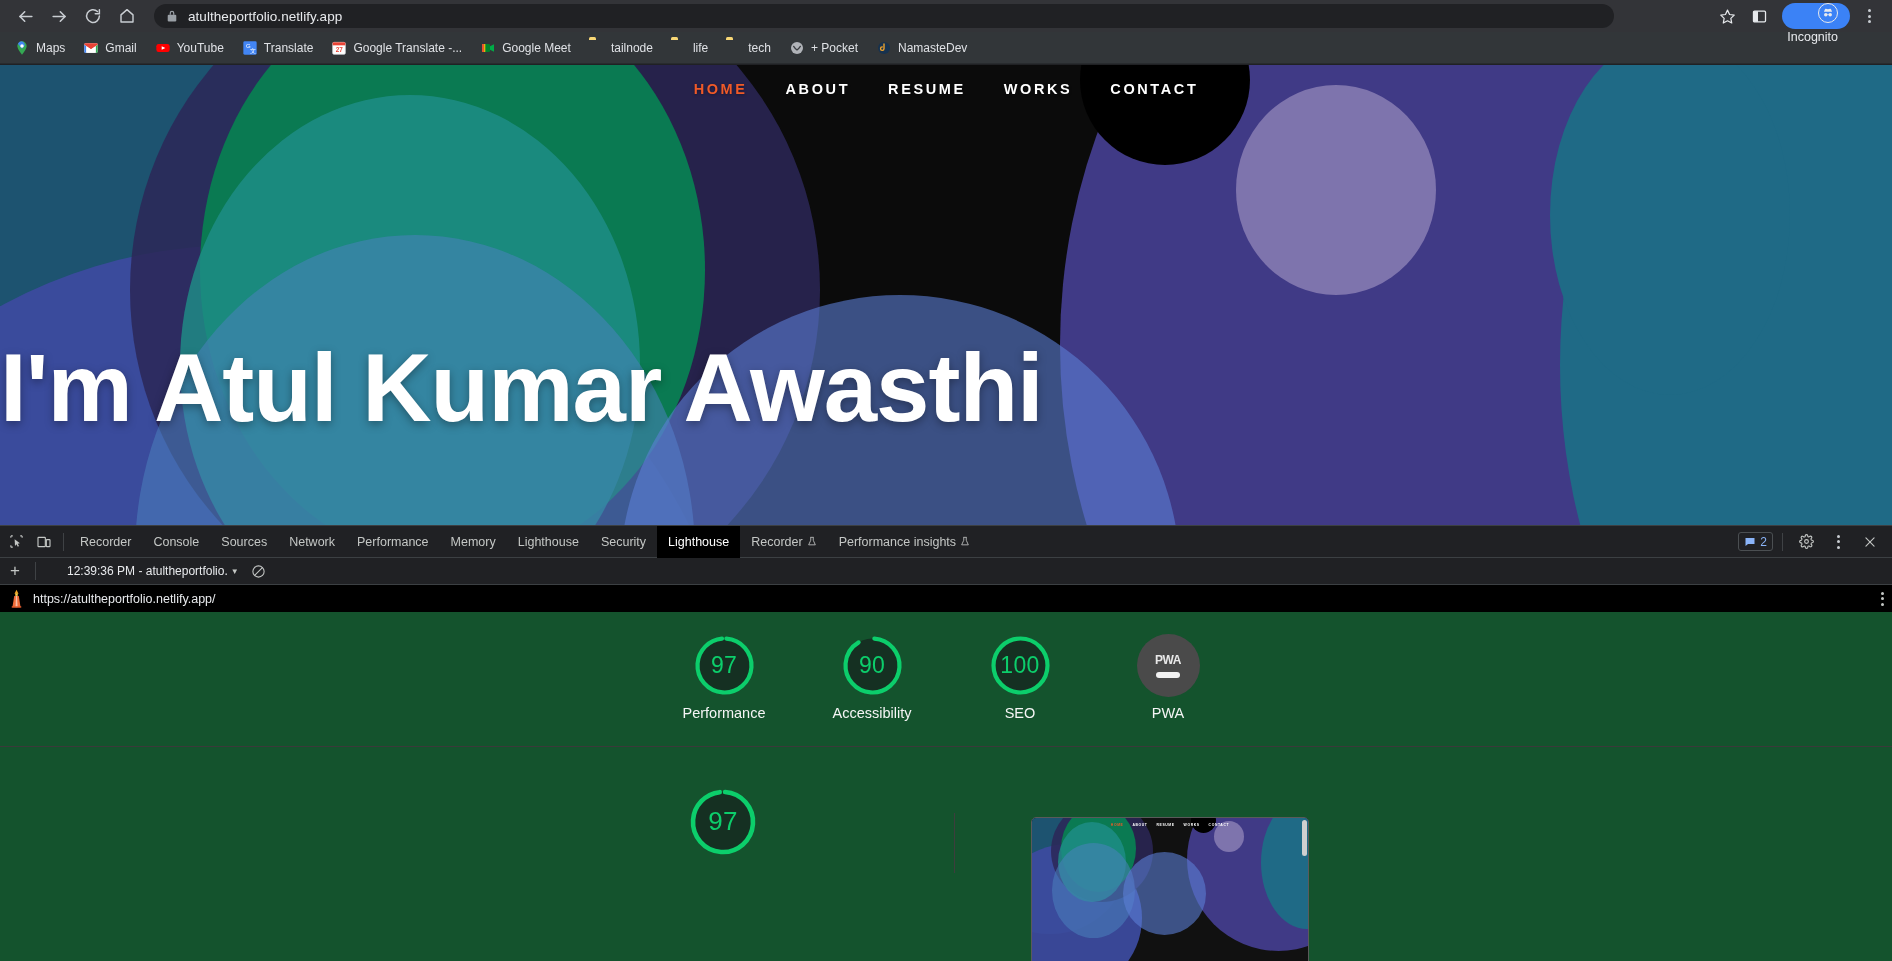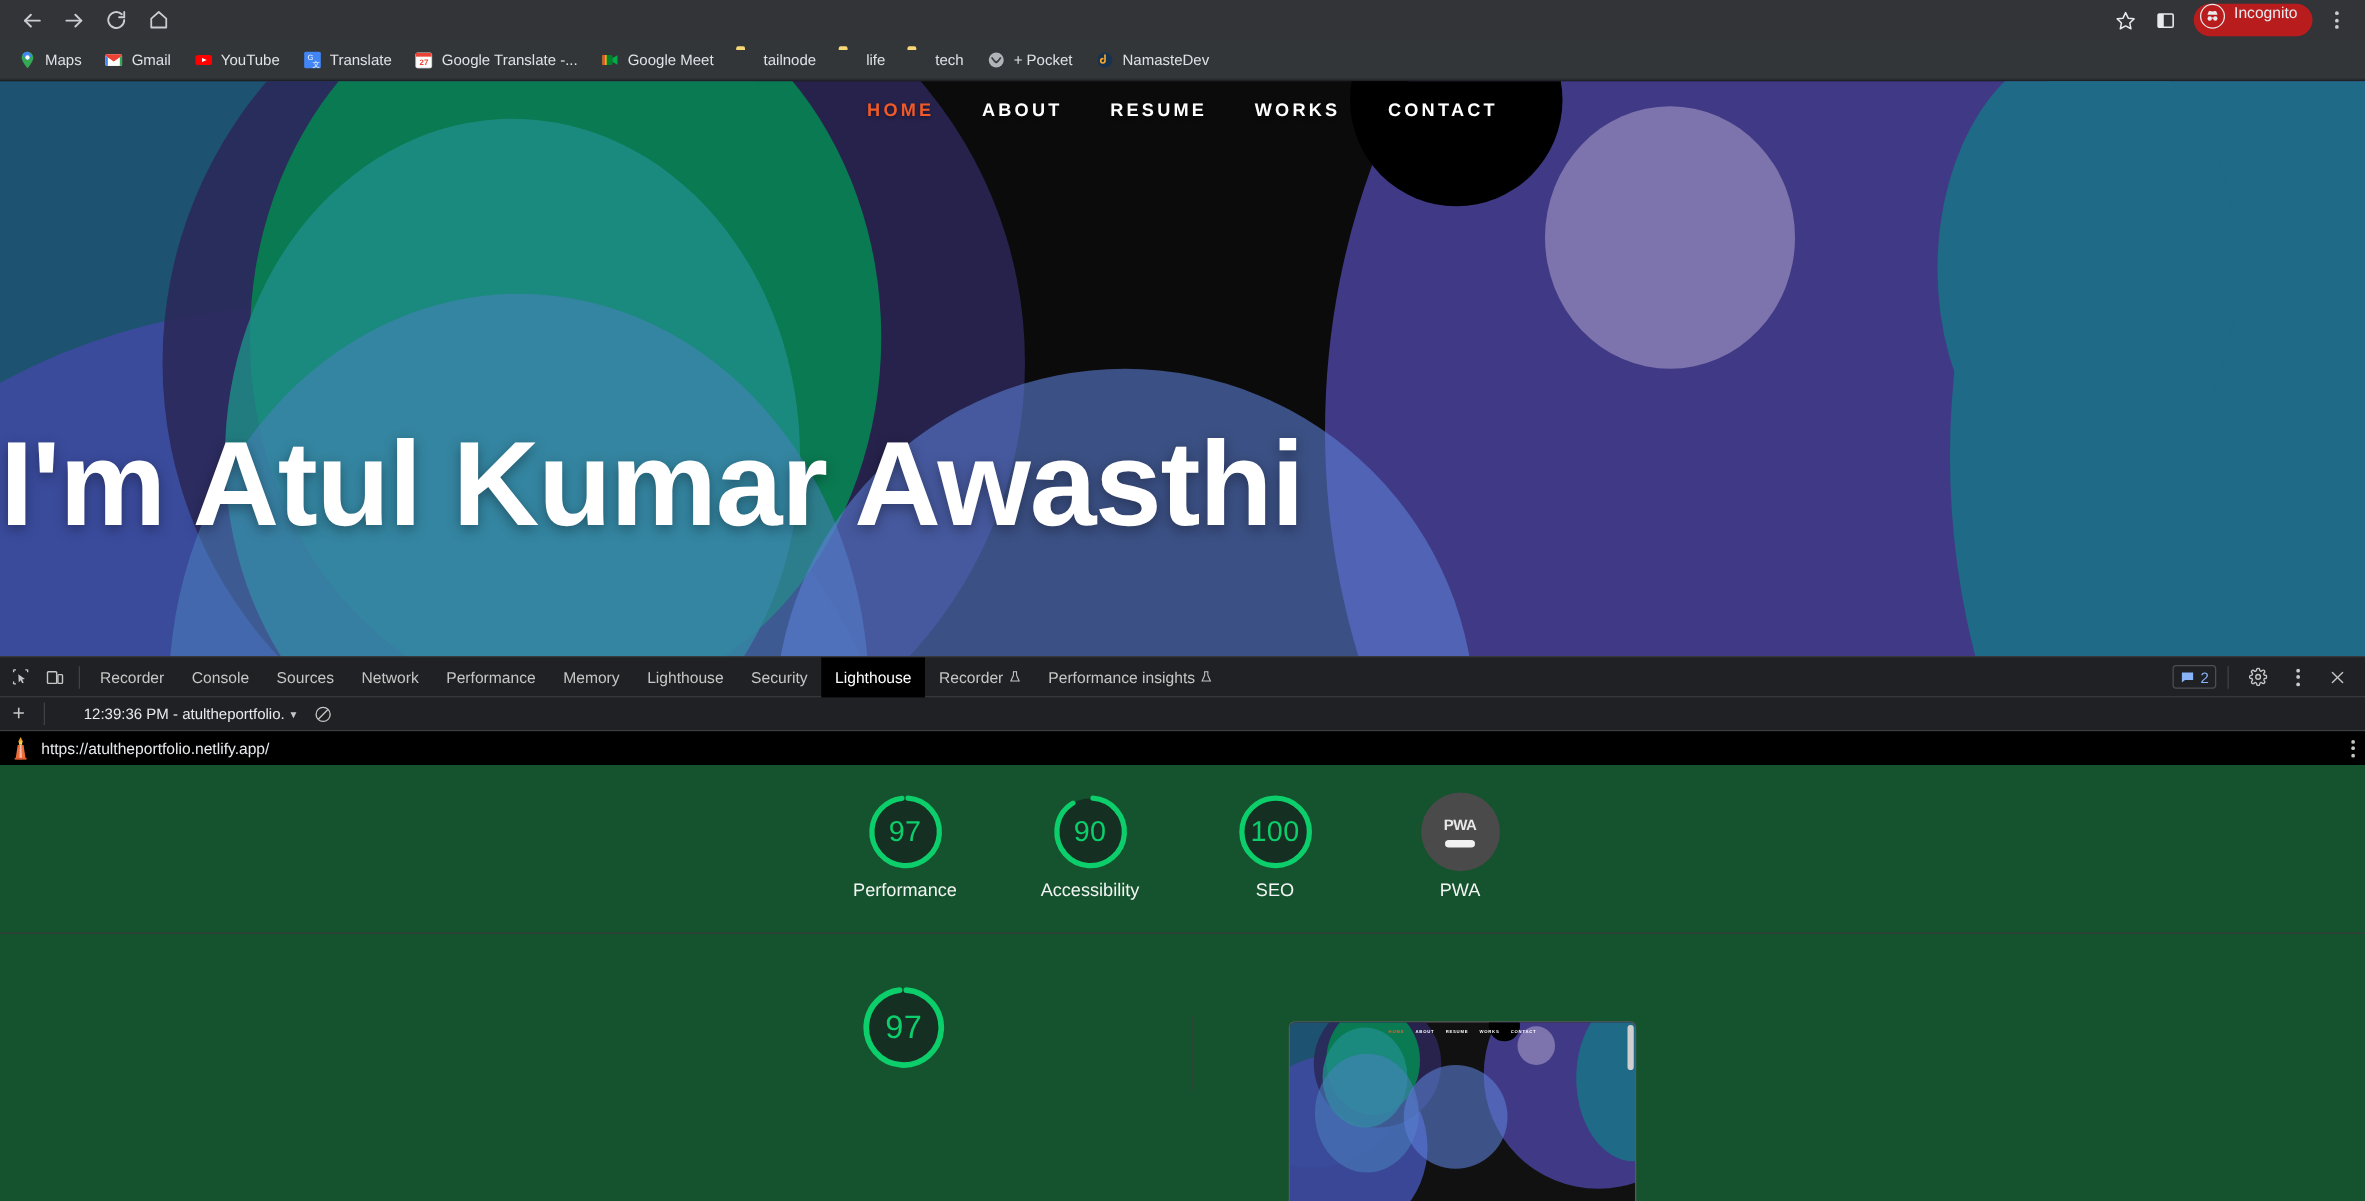--- a/index.html
+++ b/index.html
@@ -36,23 +36,23 @@
   .omnibox-text {
     color: #e8eaed; font-size: 13.5px; letter-spacing: 0.05px;
     white-space: nowrap; overflow: hidden;
   }
   .omni-right { display: flex; align-items: center; gap: 2px; margin-left: auto; }
   .icon-btn {
     width: 30px; height: 28px; display: flex; align-items: center;
     justify-content: center; color: #c9cdd2; flex: none;
   }
   .incognito-pill {
-    display: flex; align-items: flex-start; gap: 7px;
-    background: #b91c1c; border-radius: 14px;
-    height: 26px; padding: 0 12px 0 5px; margin-left: 6px; margin-right: 2px;
+    display: flex; align-items: flex-end; gap: 7px;
+    background: #3b82f6; border-radius: 14px;
+    height: 26px; padding: 0 12px 0 5px; margin-left: 6px; margin-right: 2px; flex-direction: column;
   }
   .incog-circle {
     width: 20px; height: 20px; border-radius: 50%;
     border: 1.4px solid #e8eaed; display: flex;
     align-items: center; justify-content: center; flex: none;
   }
   .incog-label { color: #e8eaed; font-size: 12.5px; white-space: nowrap; }
   .kebab { display: flex; flex-direction: column; gap: 2.5px; align-items: center; }
   .kebab i { width: 3px; height: 3px; border-radius: 50%; background: #c9cdd2; display: block; }
 
@@ -236,20 +236,27 @@
           <path d="M20.5 12a8.5 8.5 0 1 1-2.6-6.1"></path>
           <polyline points="20.5 3.5 20.5 9 15 9" fill="none"></polyline>
         </svg>
     </div>
     <div class="nav-btn">
       <svg width="18" height="18" viewBox="0 0 24 24" fill="none" stroke="#c9cdd2" stroke-width="1.9" stroke-linejoin="round">
           <path d="M4 10.5 12 3.5l8 7V20H4z"></path>
         </svg>
     </div>
 
+    <div class="omnibox">
+      <svg class="lock-icon" viewBox="0 0 14 16" fill="#9aa0a6">
+          <rect x="2" y="6.5" width="10" height="8" rx="1.3"></rect>
+          <path d="M4.3 6.5V4.6a2.7 2.7 0 0 1 5.4 0v1.9H8.3V4.6a1.3 1.3 0 0 0-2.6 0v1.9z"></path>
+        </svg>
+      <span class="omnibox-text">atultheportfolio.netlify.app</span>
+    </div>
 
     <div class="omni-right">
       <div class="icon-btn">
         <svg width="17" height="17" viewBox="0 0 24 24" fill="none" stroke="#e8eaed" stroke-width="1.7" stroke-linejoin="round">
             <polygon points="12 3 14.9 9.2 21.5 10 16.7 14.6 18 21.2 12 18 6 21.2 7.3 14.6 2.5 10 9.1 9.2"></polygon>
           </svg>
       </div>
       <div class="icon-btn">
         <svg width="17" height="17" viewBox="0 0 24 24" fill="none" stroke="#e8eaed" stroke-width="1.8">
             <rect x="3.5" y="4.5" width="17" height="15" rx="1.5"></rect>

